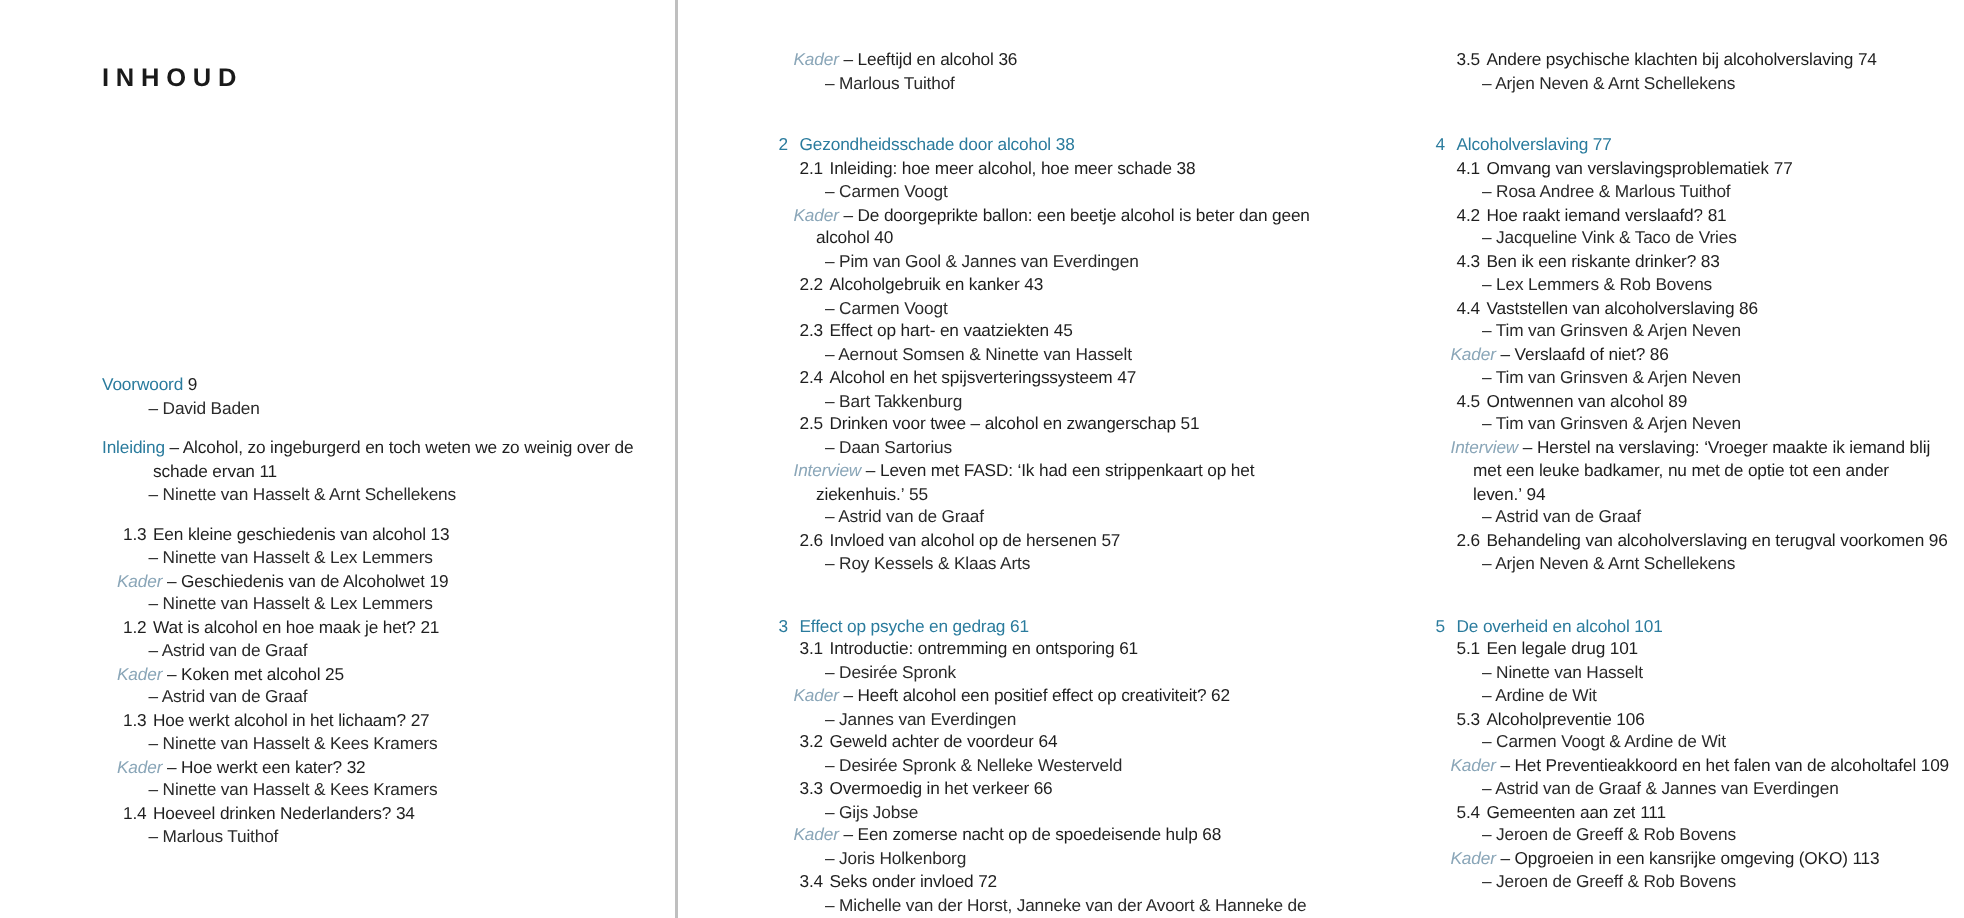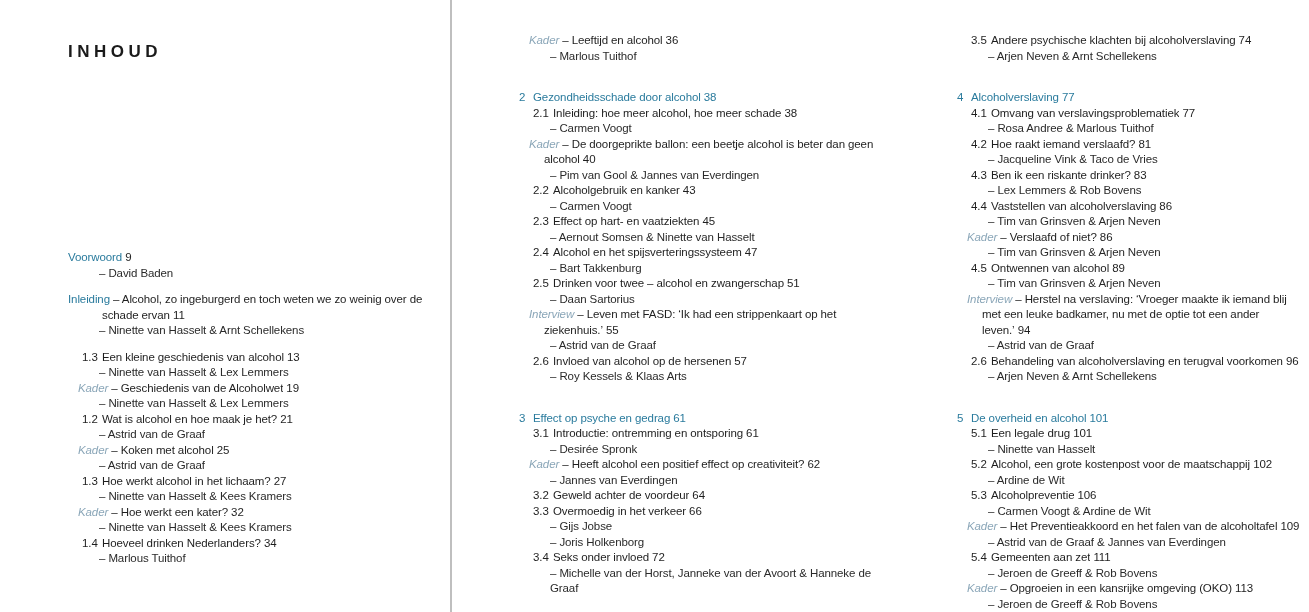--- a/index.html
+++ b/index.html
@@ -90,22 +90,24 @@
         <div class="authors">– Astrid van de Graaf</div>
         <div class="entry section"><span class="num">2.6</span><span class="title">Invloed van alcohol op de hersenen</span><span class="page">&nbsp;57</span></div>
         <div class="authors">– Roy Kessels &amp; Klaas Arts</div>
         <div class="gap"></div>
         <div class="entry chapter"><span class="num">3</span><span class="title">Effect op psyche en gedrag</span><span class="page">&nbsp;61</span></div>
         <div class="entry section"><span class="num">3.1</span><span class="title">Introductie: ontremming en ontsporing</span><span class="page">&nbsp;61</span></div>
         <div class="authors">– Desirée Spronk</div>
         <div class="entry kader"><span class="label">Kader</span><span class="dash"> – </span><span class="title">Heeft alcohol een positief effect op creativiteit?</span><span class="page">&nbsp;62</span></div>
         <div class="authors">– Jannes van Everdingen</div>
         <div class="entry section"><span class="num">3.2</span><span class="title">Geweld achter de voordeur</span><span class="page">&nbsp;64</span></div>
+        <div class="authors">– Desirée Spronk &amp; Nelleke Westerveld</div>
         <div class="entry section"><span class="num">3.3</span><span class="title">Overmoedig in het verkeer</span><span class="page">&nbsp;66</span></div>
         <div class="authors">– Gijs Jobse</div>
+        <div class="entry kader"><span class="label">Kader</span><span class="dash"> – </span><span class="title">Een zomerse nacht op de spoedeisende hulp</span><span class="page">&nbsp;68</span></div>
         <div class="authors">– Joris Holkenborg</div>
         <div class="entry section"><span class="num">3.4</span><span class="title">Seks onder invloed</span><span class="page">&nbsp;72</span></div>
         <div class="authors">– Michelle van der Horst, Janneke van der Avoort &amp; Hanneke de Graaf</div>
       </div>
   </div>
 
   <div class="col" id="col-right">
     <div class="entries">
         <div class="entry section"><span class="num">3.5</span><span class="title">Andere psychische klachten bij alcoholverslaving</span><span class="page">&nbsp;74</span></div>
         <div class="authors">– Arjen Neven &amp; Arnt Schellekens</div>
@@ -124,21 +126,20 @@
         <div class="entry section"><span class="num">4.5</span><span class="title">Ontwennen van alcohol</span><span class="page">&nbsp;89</span></div>
         <div class="authors">– Tim van Grinsven &amp; Arjen Neven</div>
         <div class="entry interview"><span class="label">Interview</span><span class="dash"> – </span><span class="title">Herstel na verslaving: ‘Vroeger maakte ik iemand blij met een leuke badkamer, nu met de optie tot een ander leven.’</span><span class="page">&nbsp;94</span></div>
         <div class="authors">– Astrid van de Graaf</div>
         <div class="entry section"><span class="num">2.6</span><span class="title">Behandeling van alcoholverslaving en terugval voorkomen</span><span class="page">&nbsp;96</span></div>
         <div class="authors">– Arjen Neven &amp; Arnt Schellekens</div>
         <div class="gap"></div>
         <div class="entry chapter"><span class="num">5</span><span class="title">De overheid en alcohol</span><span class="page">&nbsp;101</span></div>
         <div class="entry section"><span class="num">5.1</span><span class="title">Een legale drug</span><span class="page">&nbsp;101</span></div>
         <div class="authors">– Ninette van Hasselt</div>
-        <div class="entry section"><span class="num">5.2</span><span class="title">Alcohol, een grote kostenpost voor de maatschappij</span><span class="page">&nbsp;102</span></div>
         <div class="authors">– Ardine de Wit</div>
         <div class="entry section"><span class="num">5.3</span><span class="title">Alcoholpreventie</span><span class="page">&nbsp;106</span></div>
         <div class="authors">– Carmen Voogt &amp; Ardine de Wit</div>
         <div class="entry kader"><span class="label">Kader</span><span class="dash"> – </span><span class="title">Het Preventieakkoord en het falen van de alcoholtafel</span><span class="page">&nbsp;109</span></div>
         <div class="authors">– Astrid van de Graaf &amp; Jannes van Everdingen</div>
         <div class="entry section"><span class="num">5.4</span><span class="title">Gemeenten aan zet</span><span class="page">&nbsp;111</span></div>
         <div class="authors">– Jeroen de Greeff &amp; Rob Bovens</div>
         <div class="entry kader"><span class="label">Kader</span><span class="dash"> – </span><span class="title">Opgroeien in een kansrijke omgeving (OKO)</span><span class="page">&nbsp;113</span></div>
         <div class="authors">– Jeroen de Greeff &amp; Rob Bovens</div>
       </div>

